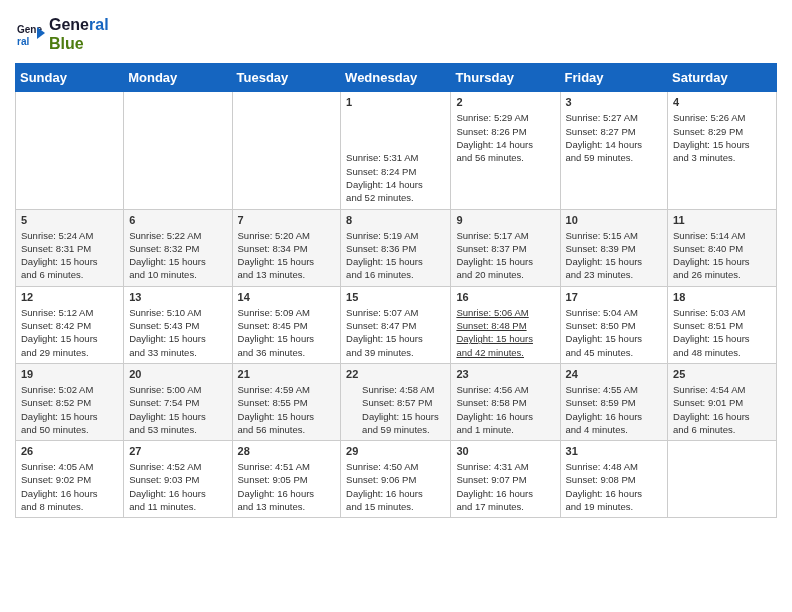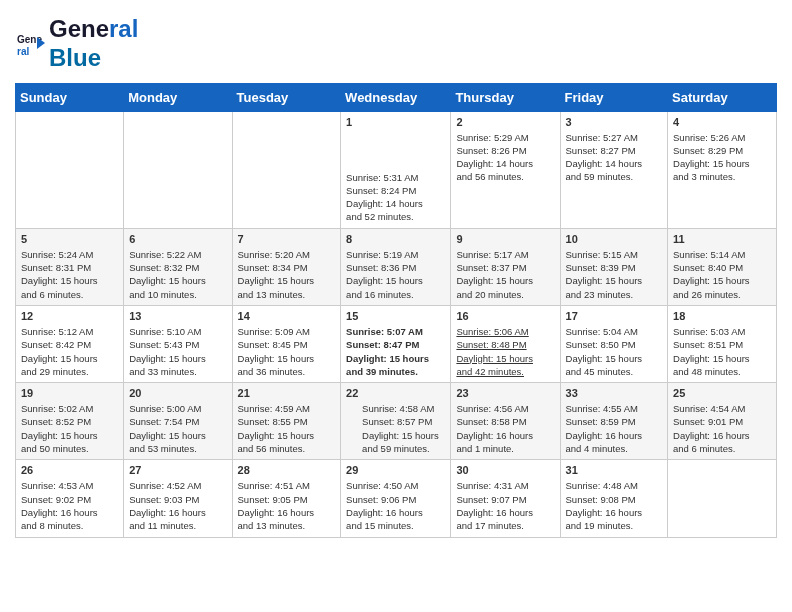--- a/index.html
+++ b/index.html
@@ -14,21 +14,21 @@
       display: flex;
       justify-content: space-between;
       align-items: flex-start;
       margin-bottom: 10px;
     }
     .logo {
       display: flex;
       align-items: center;
     }
     .logo-text {
-      font-size: 24px;
+      font-size: 16px;
       font-weight: bold;
       color: #1a1a2e;
       line-height: 1.2;
     }
     .logo-text span {
       color: #1565c0;
     }
     .logo-icon {
       width: 30px;
       height: 30px;
@@ -94,21 +94,21 @@
 
 <div class="header">
   <div class="logo">
     <svg class="logo-icon" viewBox="0 0 30 30">
       <rect x="0" y="0" width="30" height="30" fill="white"></rect>
       <text x="2" y="14" font-size="10" font-weight="bold" fill="#1a1a2e">Gene</text>
       <text x="2" y="26" font-size="10" font-weight="bold" fill="#1565c0">ral</text>
       <polygon points="22,8 30,14 22,20" fill="#1565c0"></polygon>
     </svg>
     <div>
-      <div class="logo-text">Gene<span style="color:#1565c0">ral</span><br><span style="color:#0369a1">Blue</span></div>
+      <div class="logo-text">Gene<span style="color:#1565c0">ral</span><br><span style="color:#4d7c0f">Blue</span></div>
     </div>
   </div>
   <div class="title-block">
     <div class="month-year"></div>
     <div class="location"></div>
   </div>
 </div>
 
 <table>
   <thead>
@@ -224,21 +224,21 @@
         </td>
         <td>
           <div class="day-num">14</div>
           <div class="day-info" style="white-space: pre-line;">Sunrise: 5:09 AM
 Sunset: 8:45 PM
 Daylight: 15 hours
 and 36 minutes.</div>
         </td>
         <td>
           <div class="day-num">15</div>
-          <div class="day-info" style="white-space: pre-line; font-weight: bold;">Sunrise: 5:07 AM
+          <div class="day-info" style="white-space: pre-line;">Sunrise: 5:07 AM
 Sunset: 8:47 PM
 Daylight: 15 hours
 and 39 minutes.</div>
         </td>
         <td>
           <div class="day-num">16</div>
           <div class="day-info" style="white-space: pre-line; text-decoration: underline;">Sunrise: 5:06 AM
 Sunset: 8:48 PM
 Daylight: 15 hours
 and 42 minutes.</div>
@@ -288,38 +288,38 @@
 and 59 minutes.</div>
         </td>
         <td>
           <div class="day-num">23</div>
           <div class="day-info" style="white-space: pre-line;">Sunrise: 4:56 AM
 Sunset: 8:58 PM
 Daylight: 16 hours
 and 1 minute.</div>
         </td>
         <td>
-          <div class="day-num">33</div>
+          <div class="day-num">24</div>
           <div class="day-info" style="white-space: pre-line;">Sunrise: 4:55 AM
 Sunset: 8:59 PM
 Daylight: 16 hours
 and 4 minutes.</div>
         </td>
         <td>
           <div class="day-num">25</div>
           <div class="day-info" style="white-space: pre-line;">Sunrise: 4:54 AM
 Sunset: 9:01 PM
 Daylight: 16 hours
 and 6 minutes.</div>
         </td>
       </tr>
       <tr class="odd-row">
         <td>
           <div class="day-num">26</div>
-          <div class="day-info" style="white-space: pre-line;">Sunrise: 4:53 AM
+          <div class="day-info" style="white-space: pre-line;">Sunrise: 4:05 AM
 Sunset: 9:02 PM
 Daylight: 16 hours
 and 8 minutes.</div>
         </td>
         <td>
           <div class="day-num">27</div>
           <div class="day-info" style="white-space: pre-line;">Sunrise: 4:52 AM
 Sunset: 9:03 PM
 Daylight: 16 hours
 and 11 minutes.</div>

